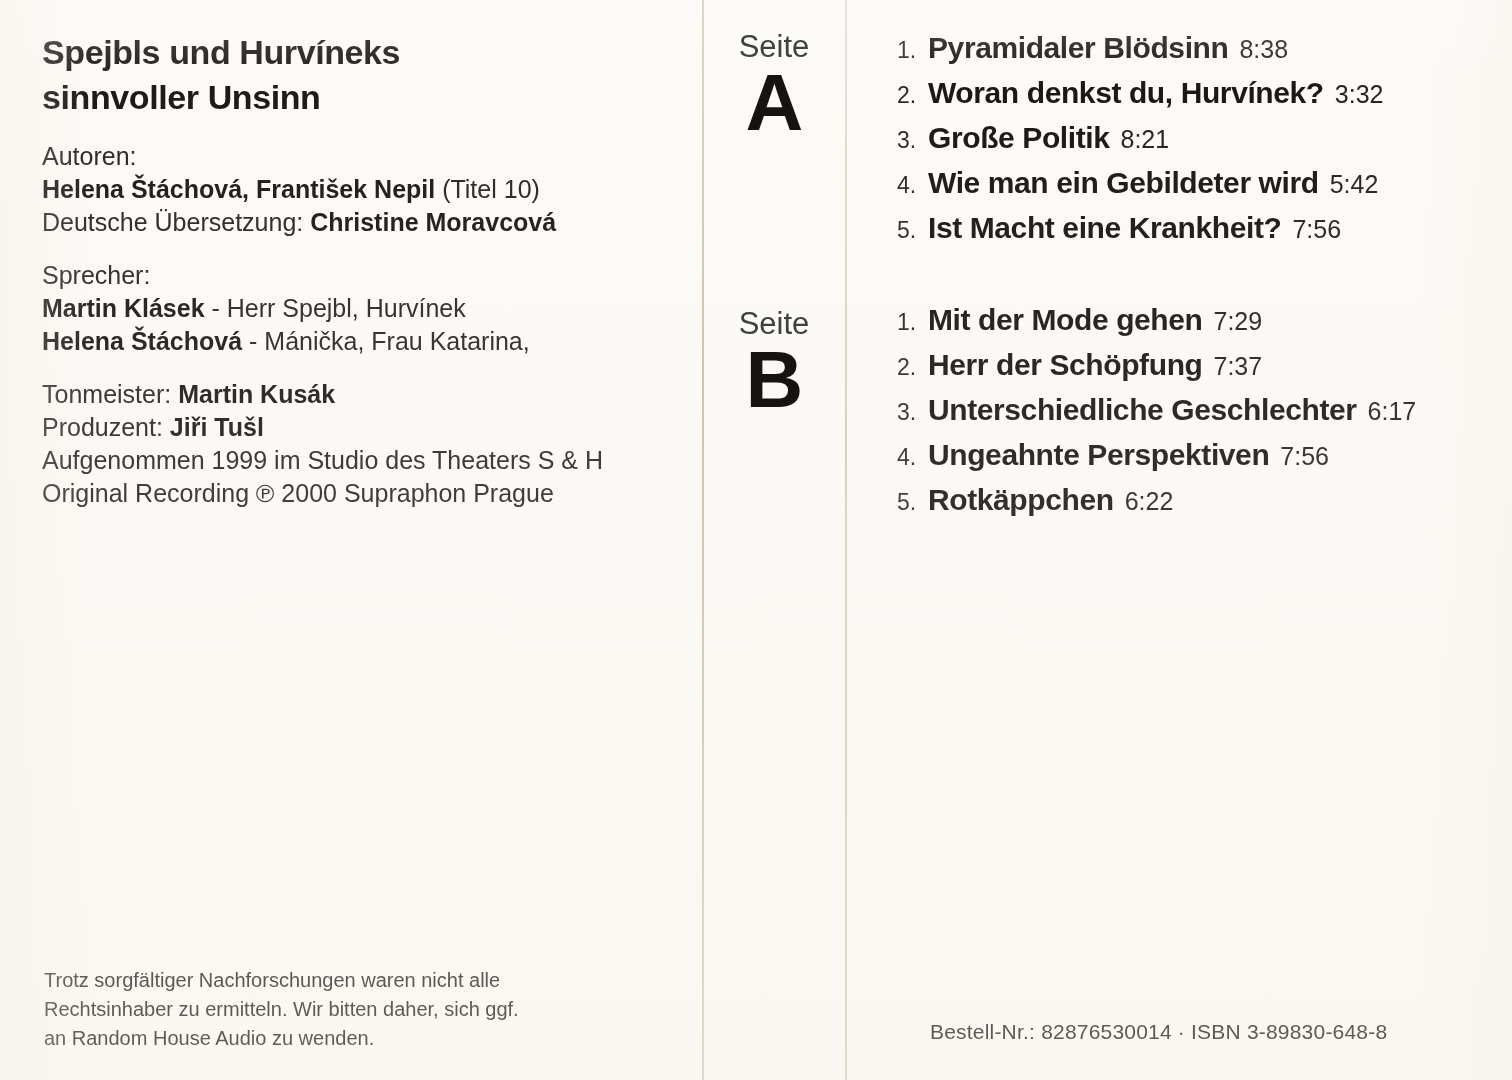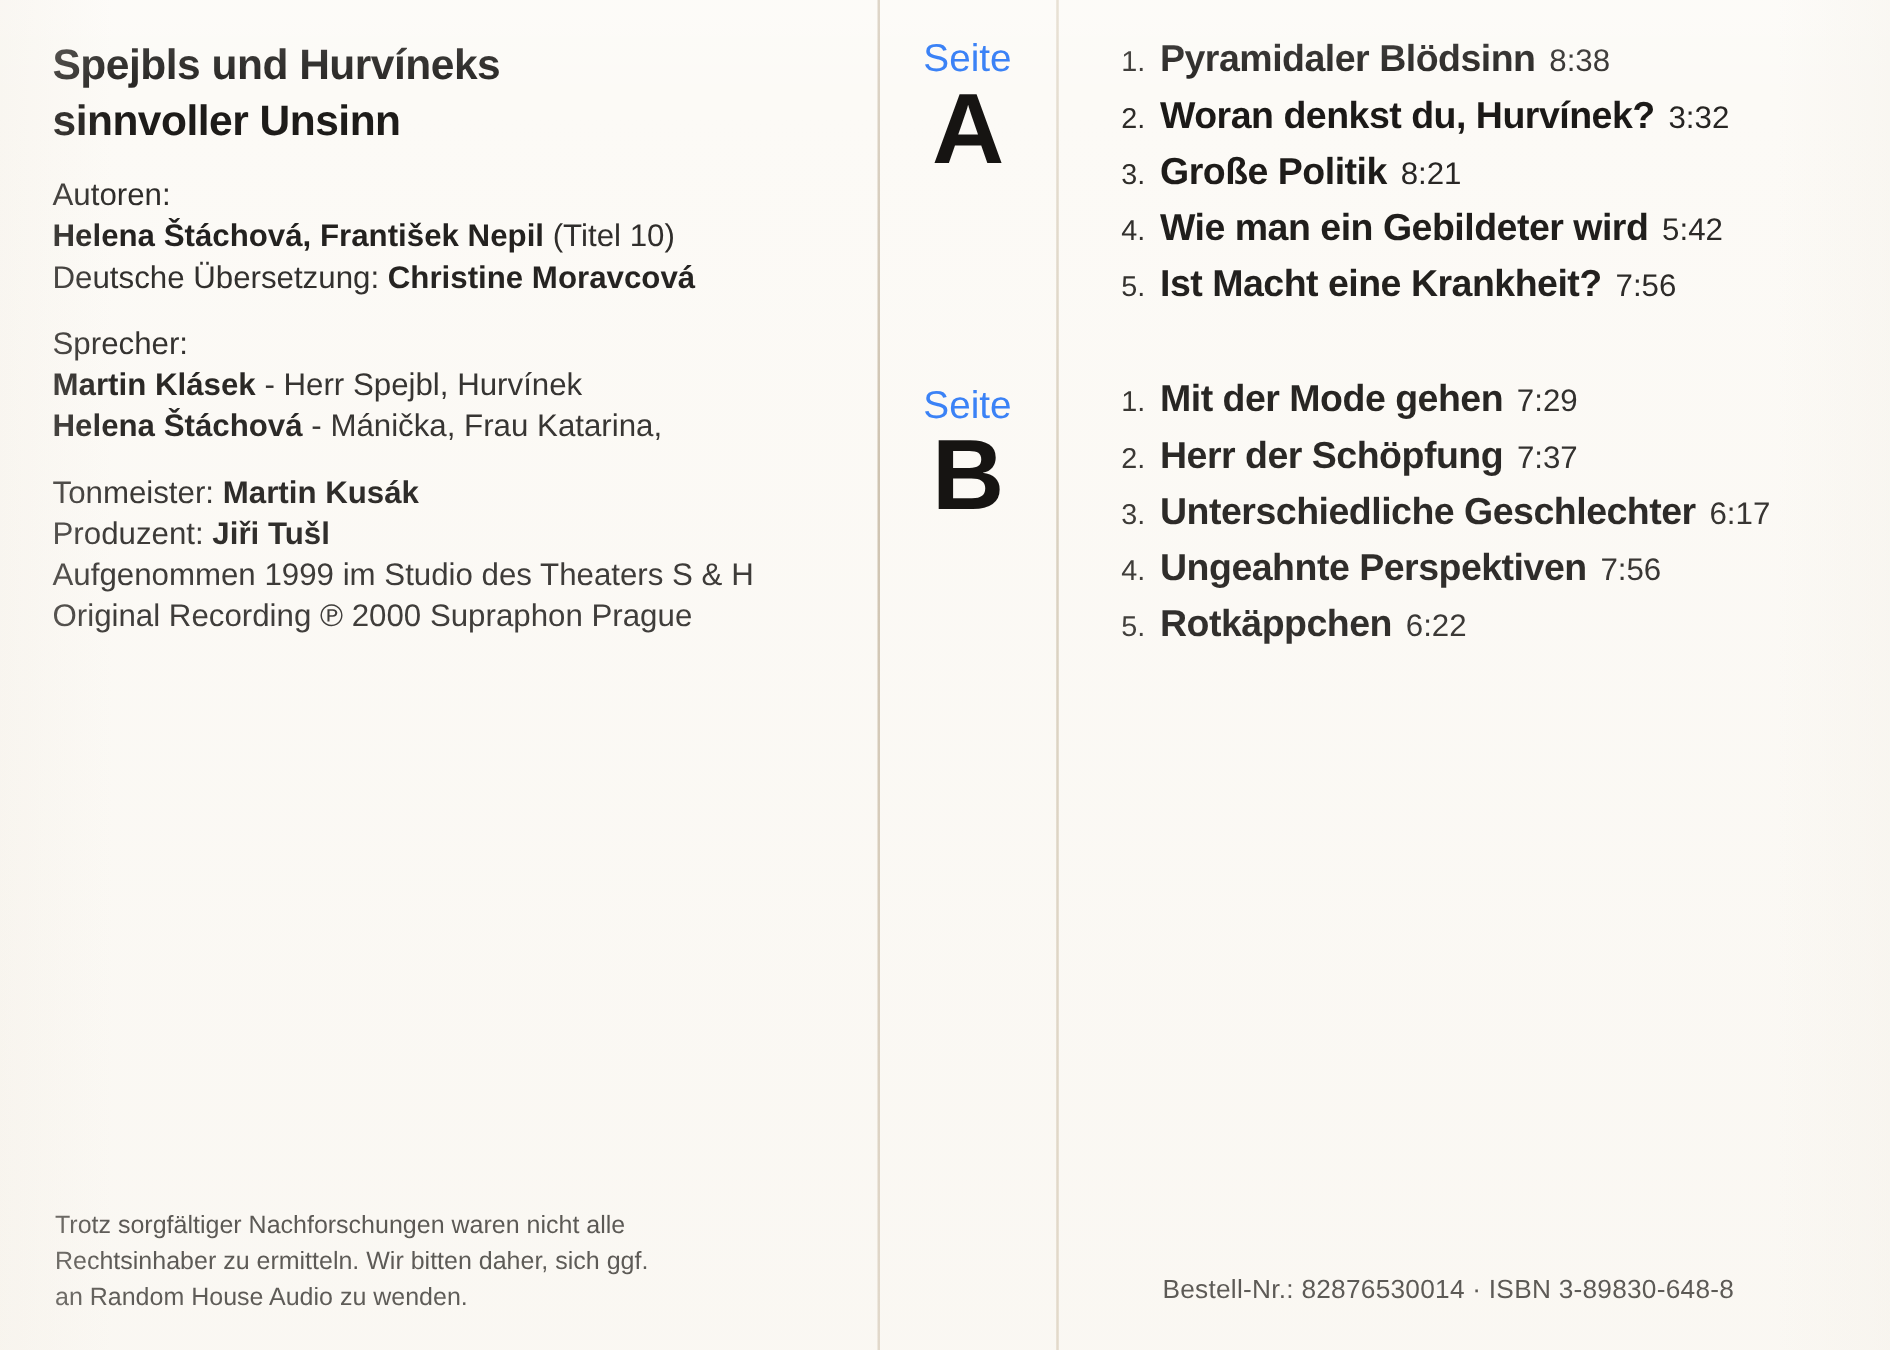--- a/index.html
+++ b/index.html
@@ -46,21 +46,21 @@
   .credit-block .b { font-weight: bold; color: #1e1c1a; }
   .rights-note {
     position: absolute; left: 44px; top: 966px;
     font-size: 20px; line-height: 29px; color: #2f2d2a; width: 520px;
   }
 
   
   .side-label {
     position: absolute; left: 703px; width: 142px; text-align: center; z-index: 3;
   }
-  .side-label .seite { font-size: 31px; line-height: 38px; color: #3b82f6; }
+  .side-label .seite { font-size: 31px; line-height: 38px; color: #404040; }
   .side-label .letter {
     font-size: 80px; font-weight: bold; line-height: 74px; color: #161412;
     letter-spacing: -1px;
   }
   .side-label-a { top: 28px; }
   .side-label-b { top: 305px; }
 
   
   .tracklist { position: absolute; left: 897px; width: 590px; }
   .tracklist-a { top: 31px; }

